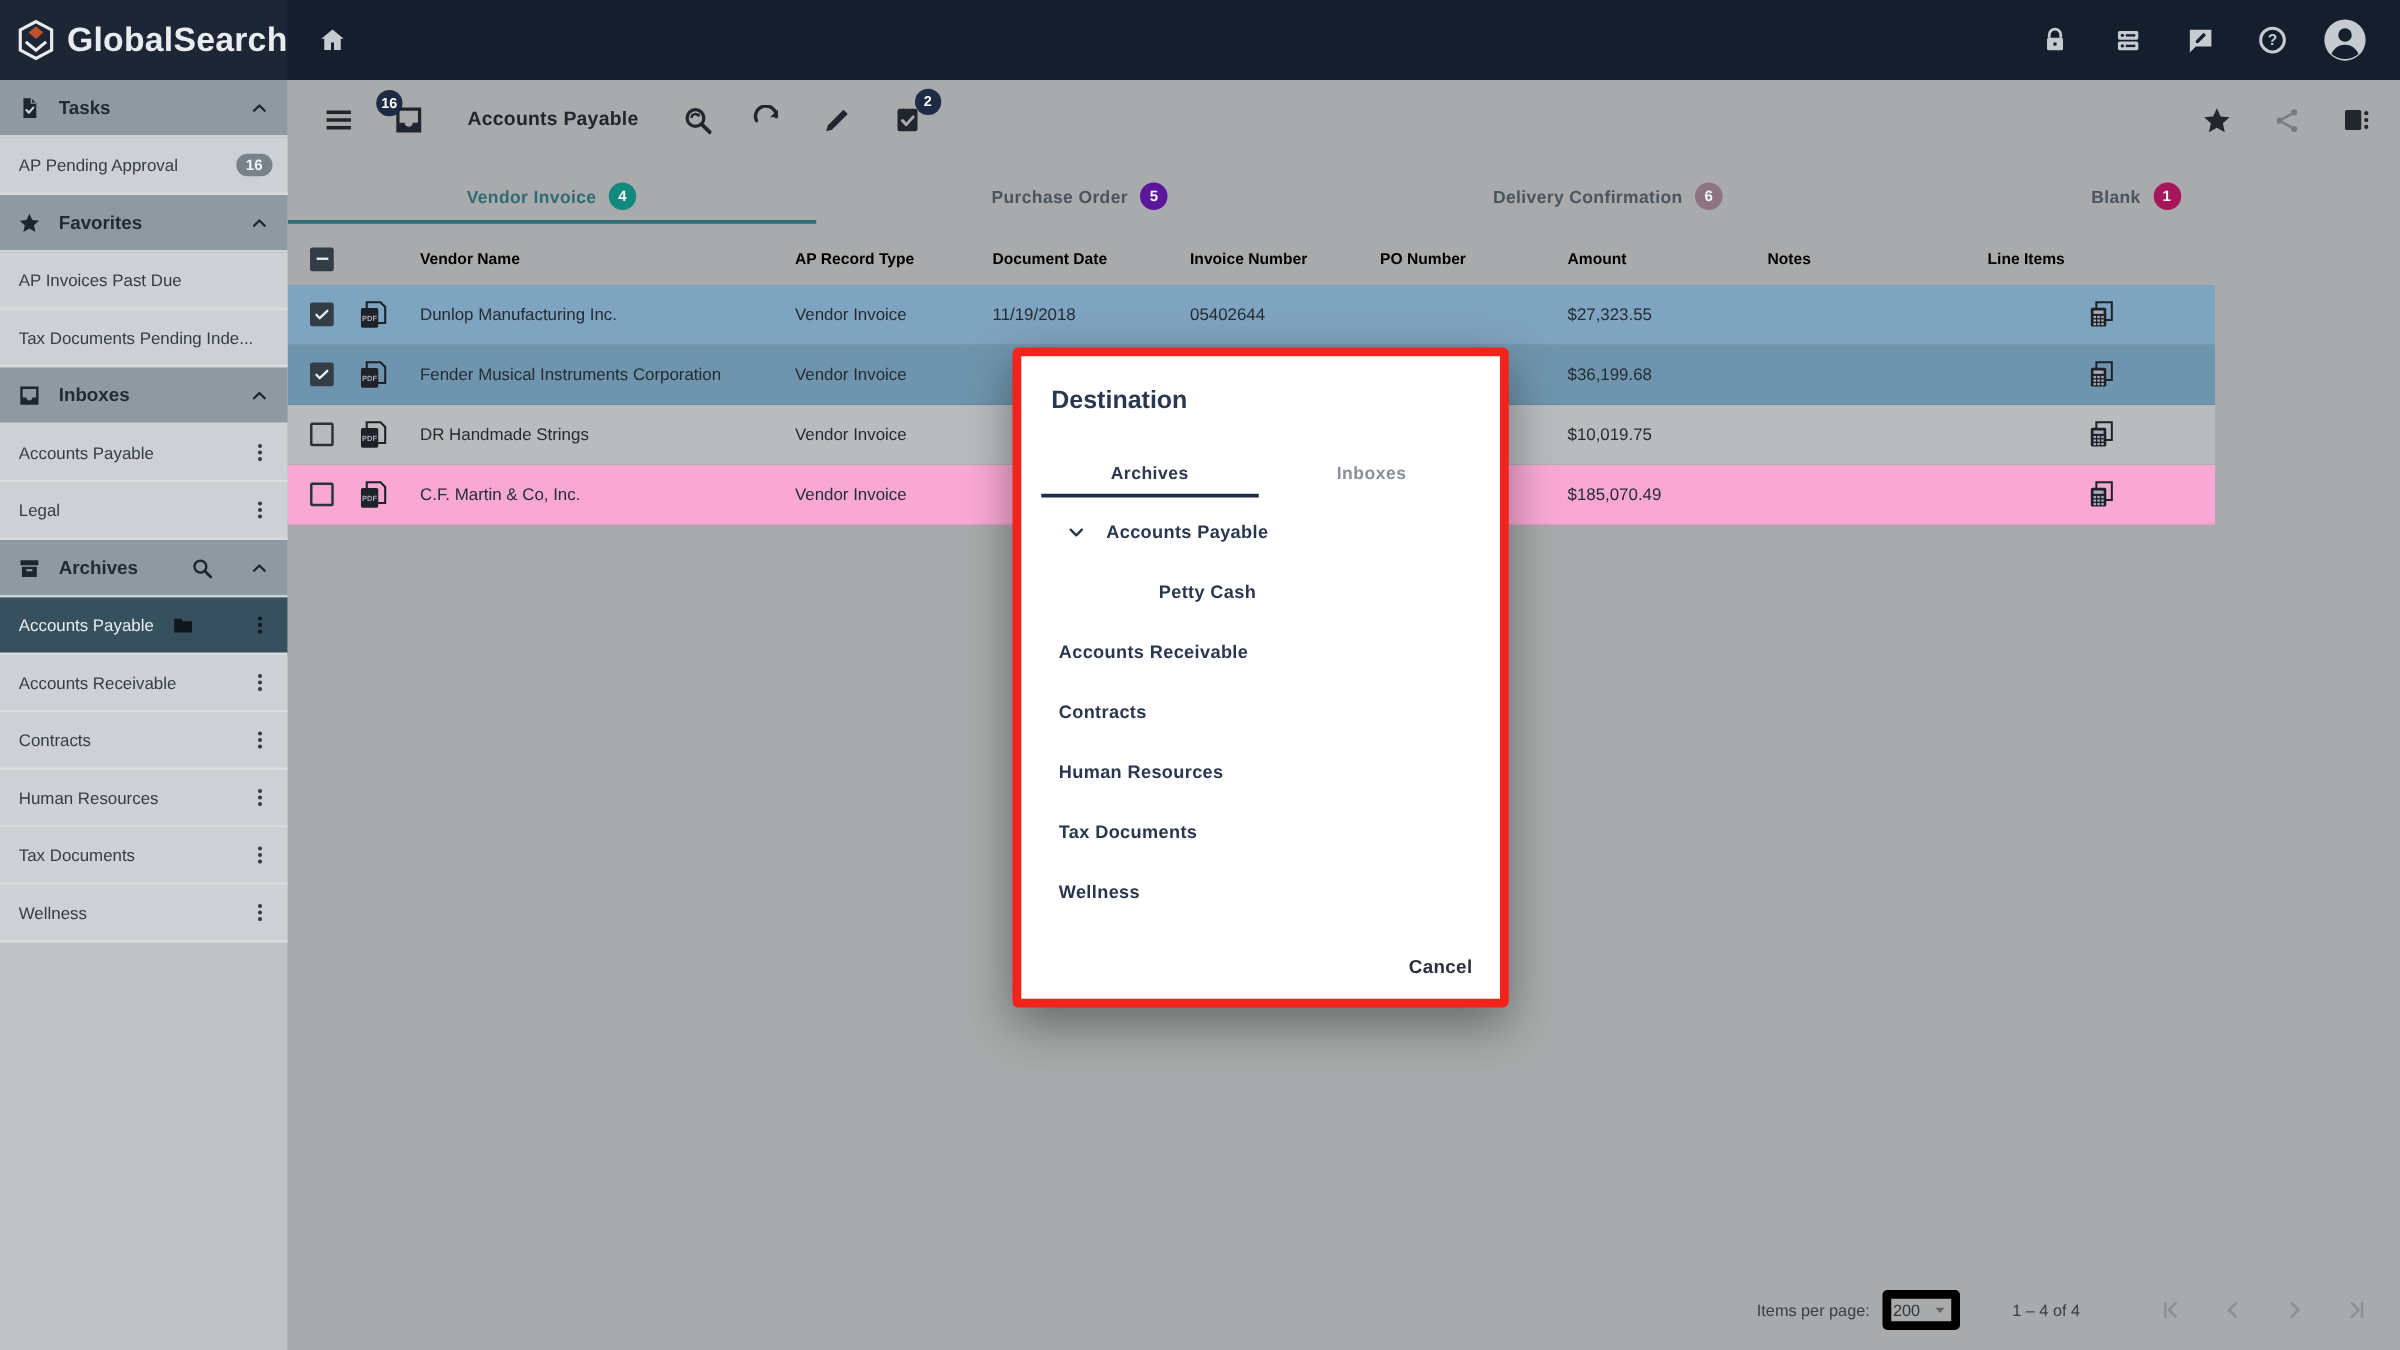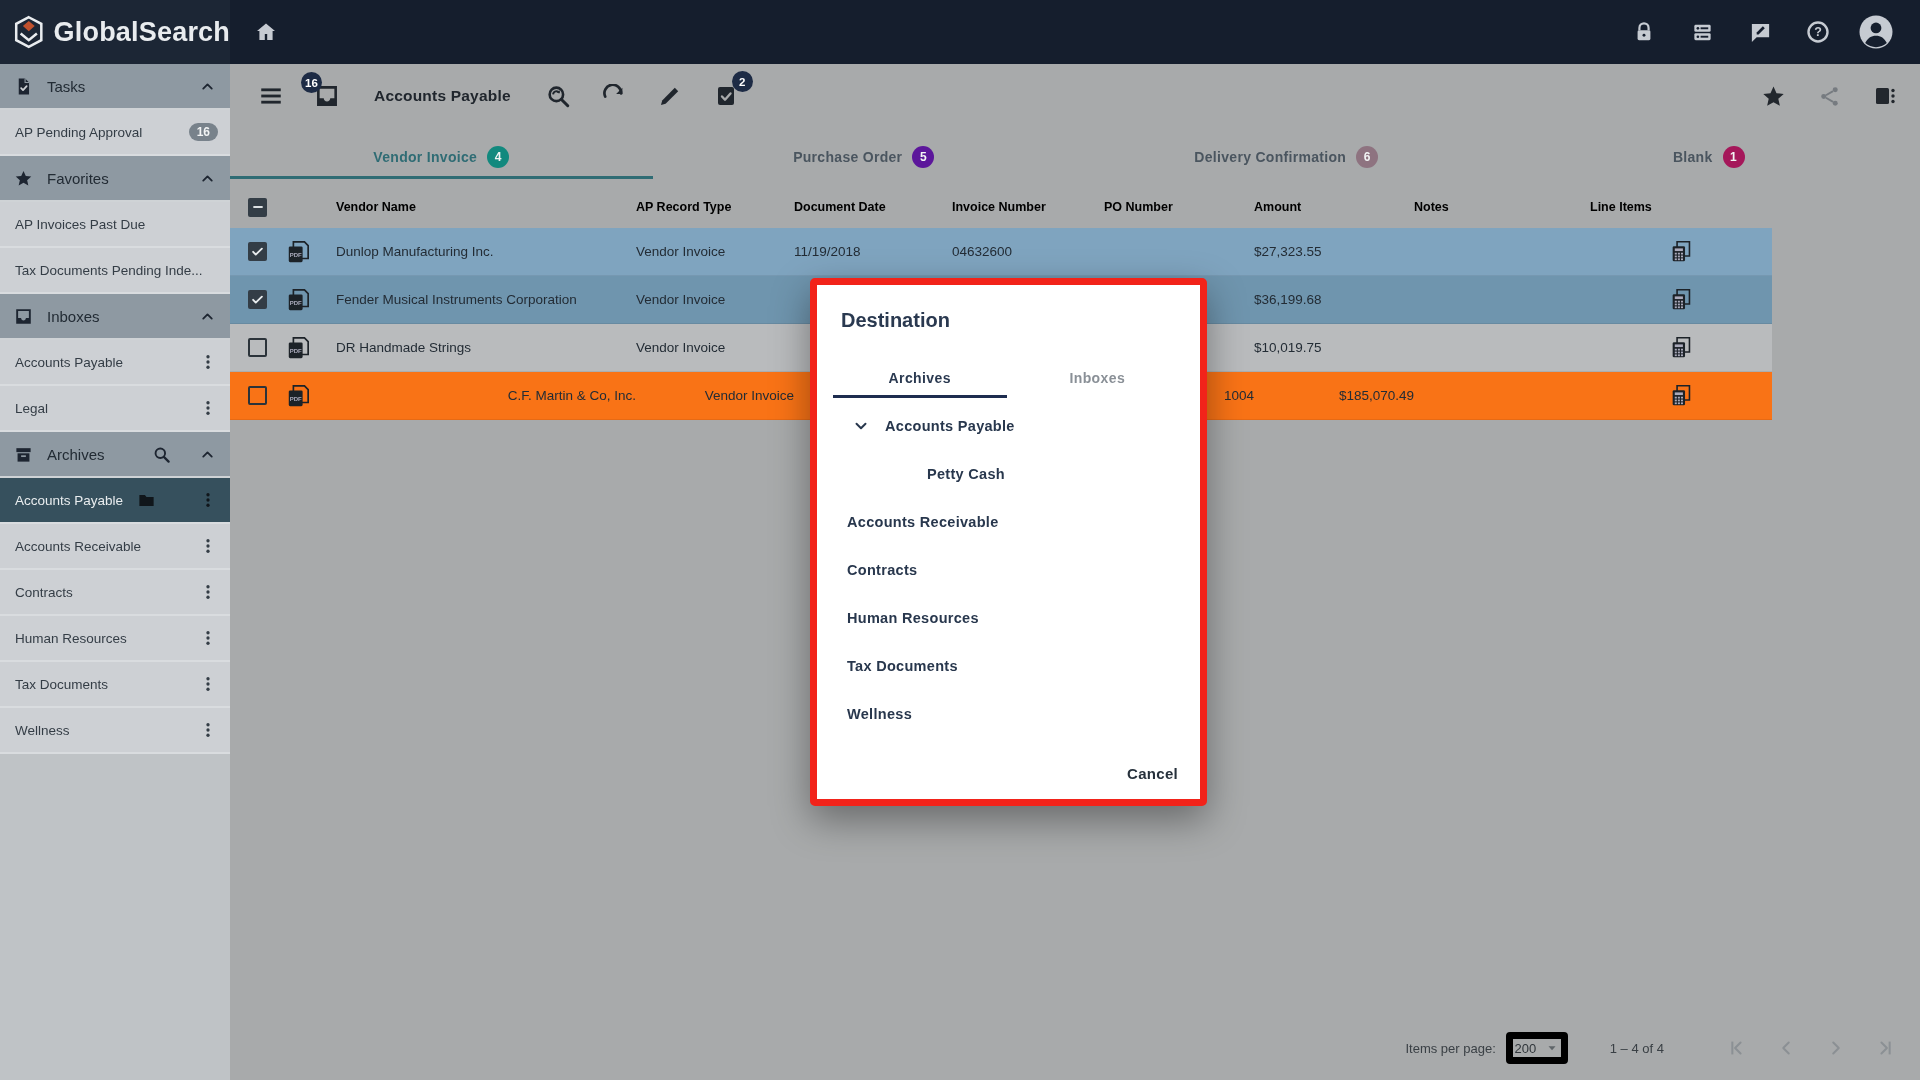--- a/index.html
+++ b/index.html
@@ -14,21 +14,21 @@
   .brand-name { color:#e9ecef; font-size:27px; font-weight:700; letter-spacing:.2px; }
   .nav-btn { width:44px; height:44px; display:flex; align-items:center; justify-content:center;
     color:#c6cbd2; margin-left:14px; }
   .nav-right { margin-left:auto; display:flex; align-items:center; gap:14px; padding-right:22px; }
   .nav-right .nav-btn { margin-left:0; }
 
   
   .sidebar { position:absolute; top:64px; left:0; width:230px; height:1016px;
     background:#bfc3c6; z-index:2; }
   .sec-hdr { height:46px; background:#8e99a2; display:flex; align-items:center;
-    gap:14px; padding:0 14px; color:#222b34; font-size:15px; font-weight:400;
+    gap:14px; padding:0 14px; color:#222b34; font-size:15px; font-weight:700;
     border-bottom:2px solid #cfd3d6; }
   .sec-hdr .grow { flex:1; }
   .sec-hdr svg { flex:none; }
   .side-item { height:46px; background:#cdd0d4; display:flex; align-items:center;
     padding:0 12px 0 15px; color:#343d46; font-size:13.5px;
     border-bottom:2px solid #d9dcdf; white-space:nowrap; overflow:hidden; }
   .side-item .lbl { overflow:hidden; text-overflow:ellipsis; }
   .side-item .grow { flex:1; }
   .side-item.selected { background:#36505d; color:#e9edef; }
   .pill { background:#78828b; color:#f1f3f4; border-radius:10px; font-size:12px;
@@ -61,21 +61,21 @@
 
   
   .grid-row { display:grid;
     grid-template-columns:50px 56px 300px 158px 158px 152px 150px 160px 176px 182px;
     align-items:center; width:1542px; }
   .thead { height:42px; color:#000000; font-size:12.5px; font-weight:700; }
   .trow { height:48px; font-size:13.5px; color:#232c35; border-bottom:1px solid rgba(0,0,0,.07); }
   .trow.blue1 { background:#7fa4bf; }
   .trow.blue2 { background:#6f95ae; }
   .trow.gray1 { background:#b9bbbd; }
-  .trow.gray2 { background:#f97316;text-align:right; }
+  .trow.gray2 { background:#f9a8d4; }
   .cb { width:19px; height:19px; border-radius:2px; margin-left:18px; }
   .cb.unchecked { border:2px solid #2b333a; }
   .cb.checked, .cb.indet { background:#333d46; display:flex; align-items:center; justify-content:center; }
   .cell-ico { display:flex; align-items:center; justify-content:flex-start; padding-left:6px; color:#1c2228; }
   .cell-li { display:flex; justify-content:center; color:#1c2228; }
 
   
   .pager { position:absolute; right:14px; bottom:10px; height:44px; display:flex;
     align-items:center; gap:10px; color:#3a4045; font-size:13px; }
   .ipp-select { width:62px; height:32px; border:7px solid #000000; border-radius:4px;
@@ -545,21 +545,21 @@
           </div>
         </div>
       <div class="cell-ico">
           <svg width="24" height="24" fill="currentColor" color="currentColor">
             <use href="#i-pdf"></use>
           </svg>
         </div>
       <div>Dunlop Manufacturing Inc.</div>
       <div>Vendor Invoice</div>
       <div>11/19/2018</div>
-      <div>04632600</div>
+      <div>05402644</div>
       <div></div>
       <div>$27,323.55</div>
       <div></div>
       <div class="cell-li">
           <svg width="23" height="23" fill="currentColor" color="currentColor">
             <use href="#i-lineitems"></use>
           </svg>
         </div>
     </div>
 

